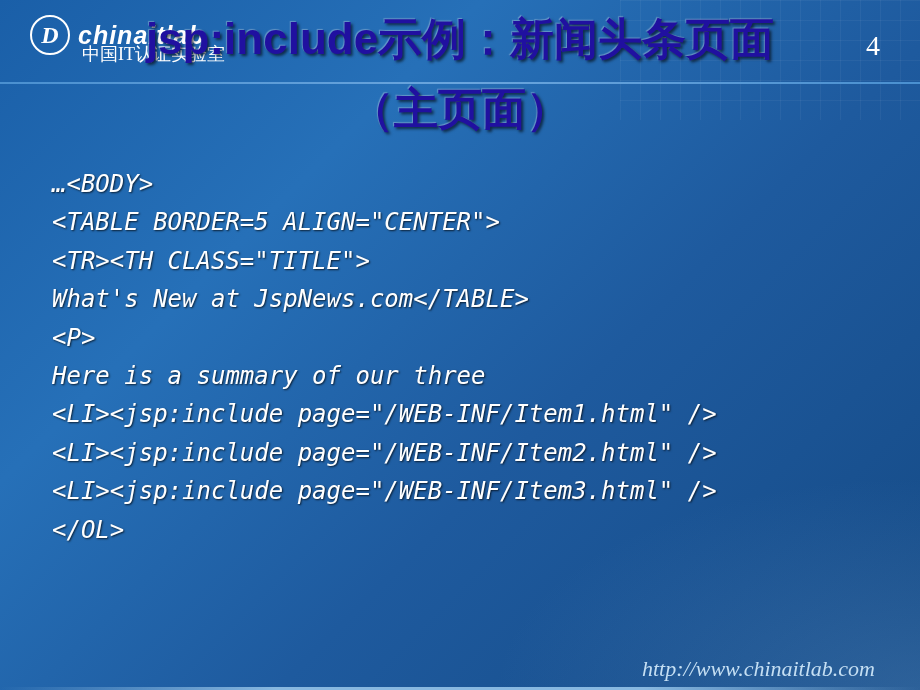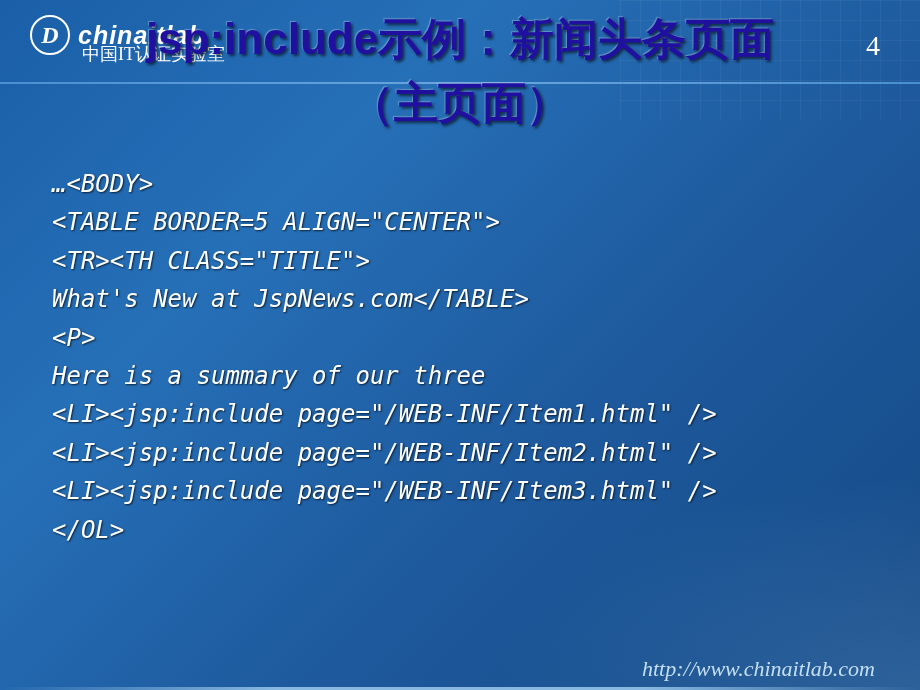--- a/index.html
+++ b/index.html
@@ -101,21 +101,21 @@
       font-weight: bold;
       color: #2010a0;
       text-shadow: 2px 2px 3px rgba(0,0,0,0.6), -1px -1px 1px rgba(255,255,255,0.3);
       font-family: "SimHei", "黑体", sans-serif;
     }
     .title-line2 {
       font-size: 44px;
       font-weight: bold;
       color: #2010a0;
       text-shadow: 2px 2px 3px rgba(0,0,0,0.6), -1px -1px 1px rgba(255,255,255,0.3);
-      margin-top: 5px;
+      margin-top: 11px;
       font-family: "SimHei", "黑体", sans-serif;
     }
     .code-block {
       position: absolute;
       top: 165px;
       left: 52px;
       color: #fff;
       font-family: "SimSun", "宋体", monospace;
       font-size: 24px;
       line-height: 1.6;

